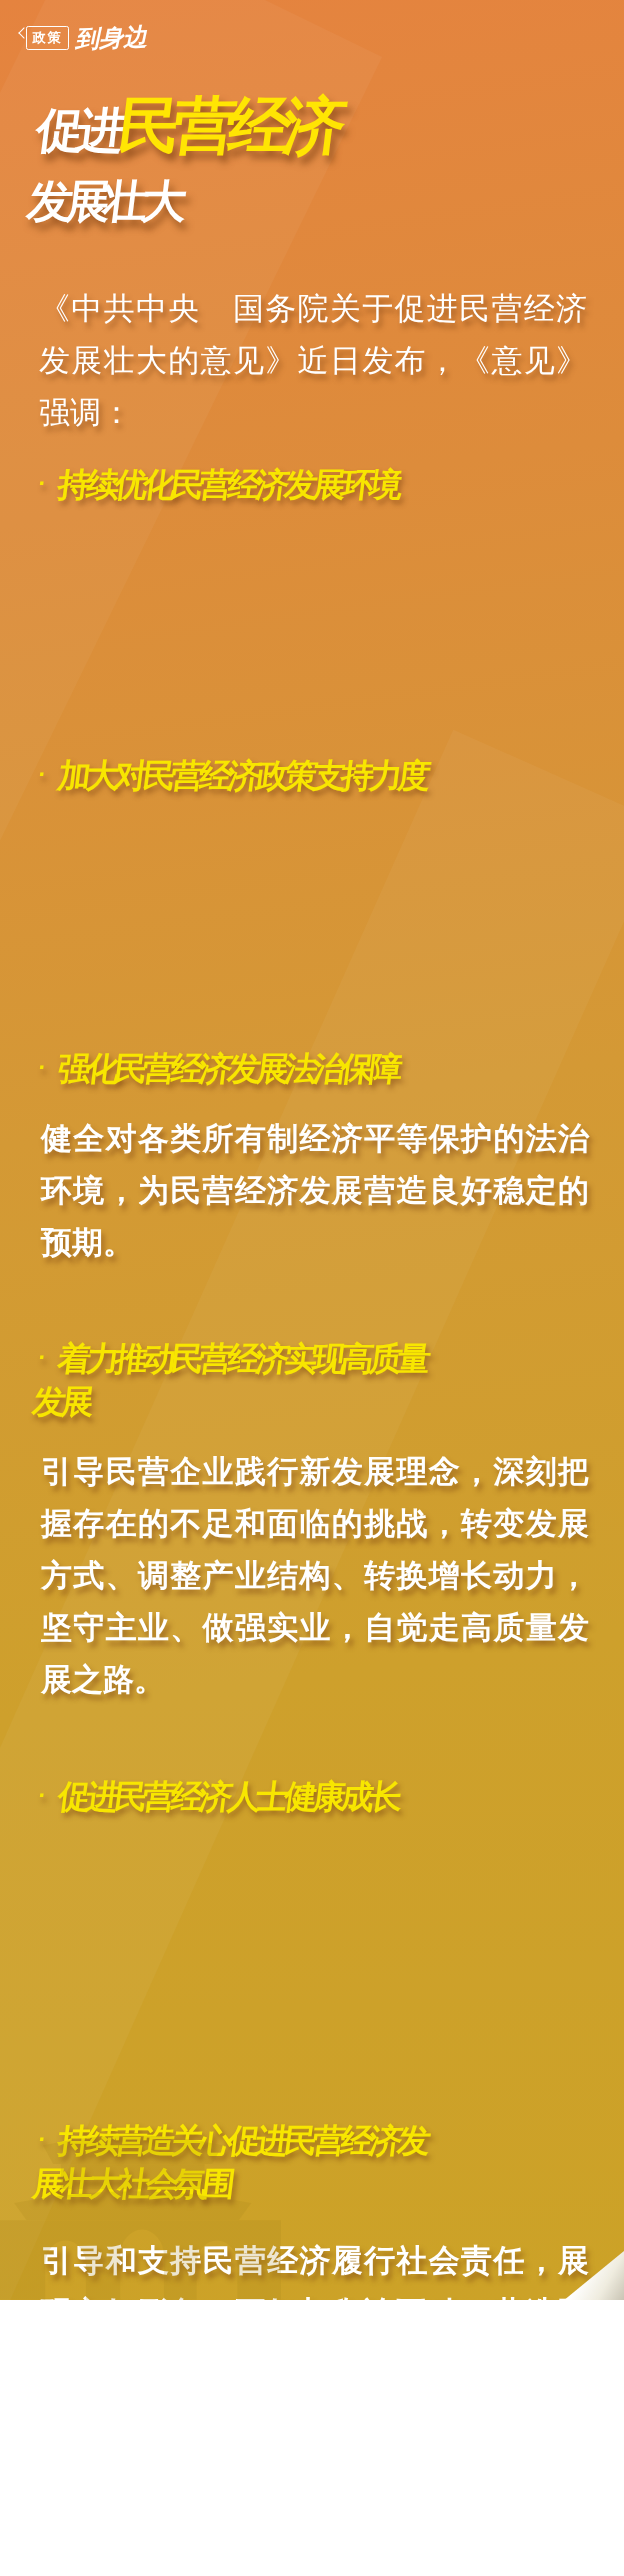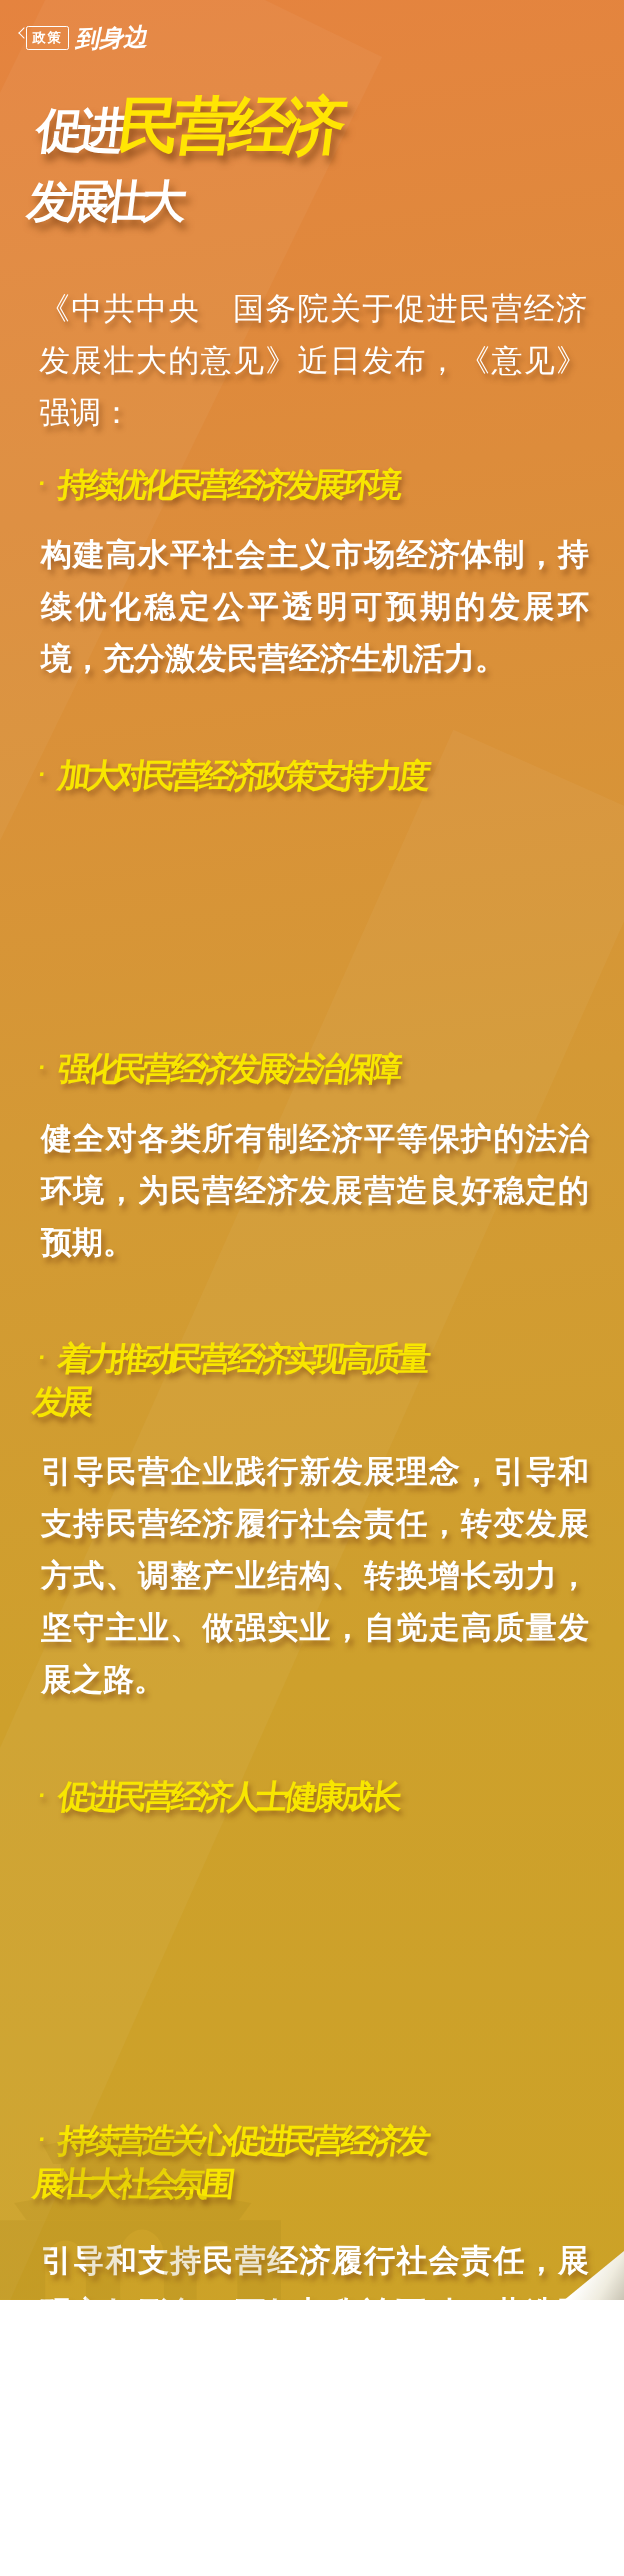--- a/index.html
+++ b/index.html
@@ -87,35 +87,34 @@
 
   <div class="title">
     <span class="prefix">促进</span><span class="highlight">民营经济</span>
     <span class="line2">发展壮大</span>
   </div>
 
   <div class="intro">《中共中央　国务院关于促进民营经济发展壮大的意见》近日发布，《意见》强调：</div>
 
   <div class="section s1">
     <h2><span class="dot">·</span><span>持续优化民营经济发展环境</span></h2>
-    <p>构建高水平社会主义市场经济体制，持续优化稳定公平透明可预期的发展环境，充分激发民营经济生机活力。</p>
   </div>
 
   <div class="section s2">
     <h2><span class="dot">·</span><span>加大对民营经济政策支持力度</span></h2>
   </div>
 
   <div class="section s3">
     <h2><span class="dot">·</span><span>强化民营经济发展法治保障</span></h2>
     <p>健全对各类所有制经济平等保护的法治环境，为民营经济发展营造良好稳定的预期。</p>
   </div>
 
   <div class="section s4">
     <h2><span class="dot">·</span><span>着力推动民营经济实现高质量发展</span></h2>
-    <p>引导民营企业践行新发展理念，引导和支持民营经济履行社会责任，转变发展方式、调整产业结构、转换增长动力，坚守主业、做强实业，自觉走高质量发展之路。</p>
+    <p>引导民营企业践行新发展理念，深刻把握存在的不足和面临的挑战，转变发展方式、调整产业结构、转换增长动力，坚守主业、做强实业，自觉走高质量发展之路。</p>
   </div>
 
   <div class="section s5">
     <h2><span class="dot">·</span><span>促进民营经济人士健康成长</span></h2>
   </div>
 
   <div class="section s6">
     <h2><span class="dot">·</span><span>持续营造关心促进民营经济发展壮大社会氛围</span></h2>
     <p>引导和支持民营经济履行社会责任，展现良好形象，更好与舆论互动，营造正确认识、充分尊重、积极关心民营经济的良好社会氛围。</p>
   </div>

